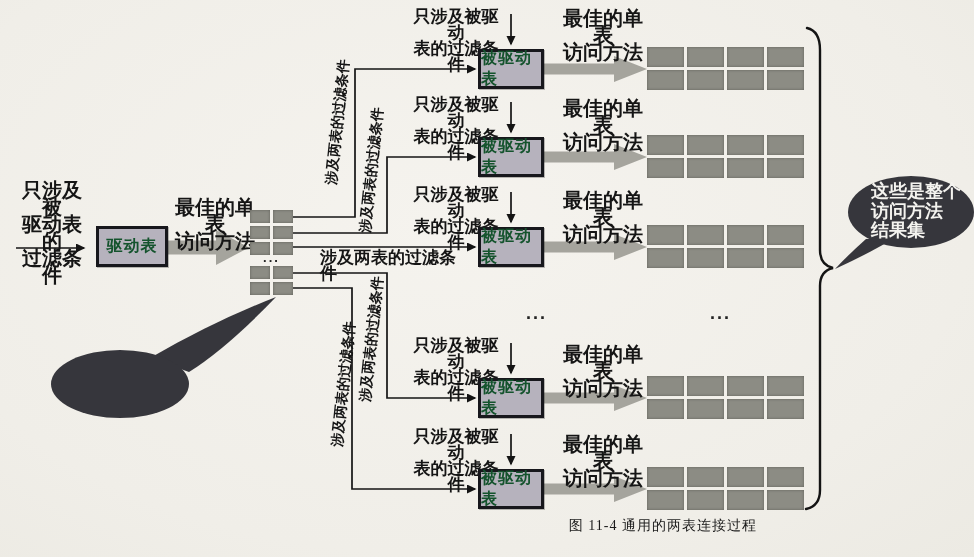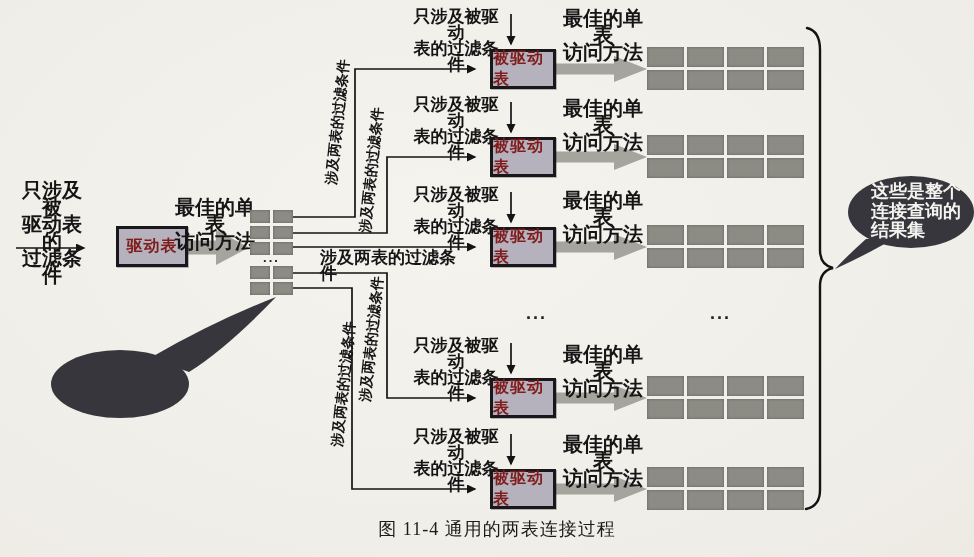--- a/index.html
+++ b/index.html
@@ -12,36 +12,35 @@
   }
   svg.layer{position:absolute;left:0;top:0;}
   .lbl{position:absolute;font-weight:700;color:#151515;}
   .pre{white-space:pre-line;}
   .ctr{text-align:center;}
   .f15{font-size:20px;line-height:17px;}
   .f14{font-size:17px;line-height:16px;font-family:Liberation Mono, monospace;}
   .node{
     position:absolute;display:flex;align-items:center;justify-content:center;
     background:#b6b2bd;border:3px solid #17171c;box-sizing:border-box;
-    font-weight:700;font-size:16px;letter-spacing:1px;color:#7f1d1d;
+    font-weight:700;font-size:16px;letter-spacing:1px;color:#14532d;
     box-shadow:1px 1px 0 rgba(0,0,0,0.25);
-    margin-left:12px;
   }
   .mgrid{position:absolute;display:grid;grid-template-columns:repeat(2,20px);grid-auto-rows:13px;gap:3px;}
   .rgrid{position:absolute;display:grid;grid-template-columns:repeat(4,37px);grid-auto-rows:20px;gap:3px;}
   .cell{background:#8c8c84;box-shadow:inset 0 0 3px rgba(60,60,55,0.55);}
   .vlbl{
     position:absolute;width:132px;height:16px;text-align:center;white-space:nowrap;
     font-weight:700;font-size:14px;line-height:16px;transform:rotate(-84deg);
   }
   .dots{position:absolute;font-weight:700;letter-spacing:2px;color:#222;}
   .bubble-text{position:absolute;color:#f4f3ef;font-weight:700;white-space:pre-line;}
   .caption{
-    position:absolute;left:237px;top:517px;width:520px;text-align:center;
-    font-family:"Liberation Serif","DejaVu Serif",serif;font-size:18px;letter-spacing:1px;color:#1b1b1b;
+    position:absolute;left:237px;top:517px;width:520px;text-align:right;
+    font-family:"Liberation Serif","DejaVu Serif",serif;font-size:14px;letter-spacing:1px;color:#1b1b1b;
   }
 </style>
 </head>
 <body>
 
 <div class="canvas">
 
   <svg class="layer" width="974" height="557" viewBox="0 0 974 557">
     <defs>
       <marker id="ah" markerWidth="11" markerHeight="10" refX="8" refY="4.5" orient="auto" markerUnits="userSpaceOnUse">
@@ -72,21 +71,21 @@
 
     <path fill="#36363c" d="M150,358 Q214,321 276,297 Q227,348 189,372 Z"></path>
     <ellipse cx="120" cy="384" rx="69" ry="34" fill="#36363c"></ellipse>
     <path fill="#36363c" d="M866,239 Q847,256 835,269 Q872,252 896,237 Z"></path>
     <ellipse cx="911" cy="212" rx="63" ry="36" fill="#36363c"></ellipse>
   </svg>
 
   <div class="lbl pre ctr f15" style="left:16px;top:182px;width:72px">只涉及被
 驱动表的
 过滤条件</div>
-  <div class="node" style="left:104px;top:226px;width:72px;height:41px">驱动表</div>
+  <div class="node" style="left:96px;top:226px;width:72px;height:41px">驱动表</div>
   <div class="lbl pre ctr f15" style="left:168px;top:199px;width:94px">最佳的单表
 访问方法</div>
 
   <div class="mgrid" style="left:250px;top:210px">
       <div class="cell"></div>
       <div class="cell"></div>
       <div class="cell"></div>
       <div class="cell"></div>
       <div class="cell"></div>
       <div class="cell"></div>
@@ -182,18 +181,18 @@
       <div class="cell"></div>
       <div class="cell"></div>
       <div class="cell"></div>
       <div class="cell"></div>
     </div>
 
   <div class="dots" style="left:526px;top:303px;font-size:18px">...</div>
   <div class="dots" style="left:710px;top:303px;font-size:18px">...</div>
 
   <div class="bubble-text" style="left:871px;top:182px;width:100px;font-size:18px;line-height:19.5px">这些是整个
-连接查询的
+访问方法
 结果集</div>
 
   <div class="caption">图 11-4  通用的两表连接过程</div>
 
 </div>
 
 </body></html>

